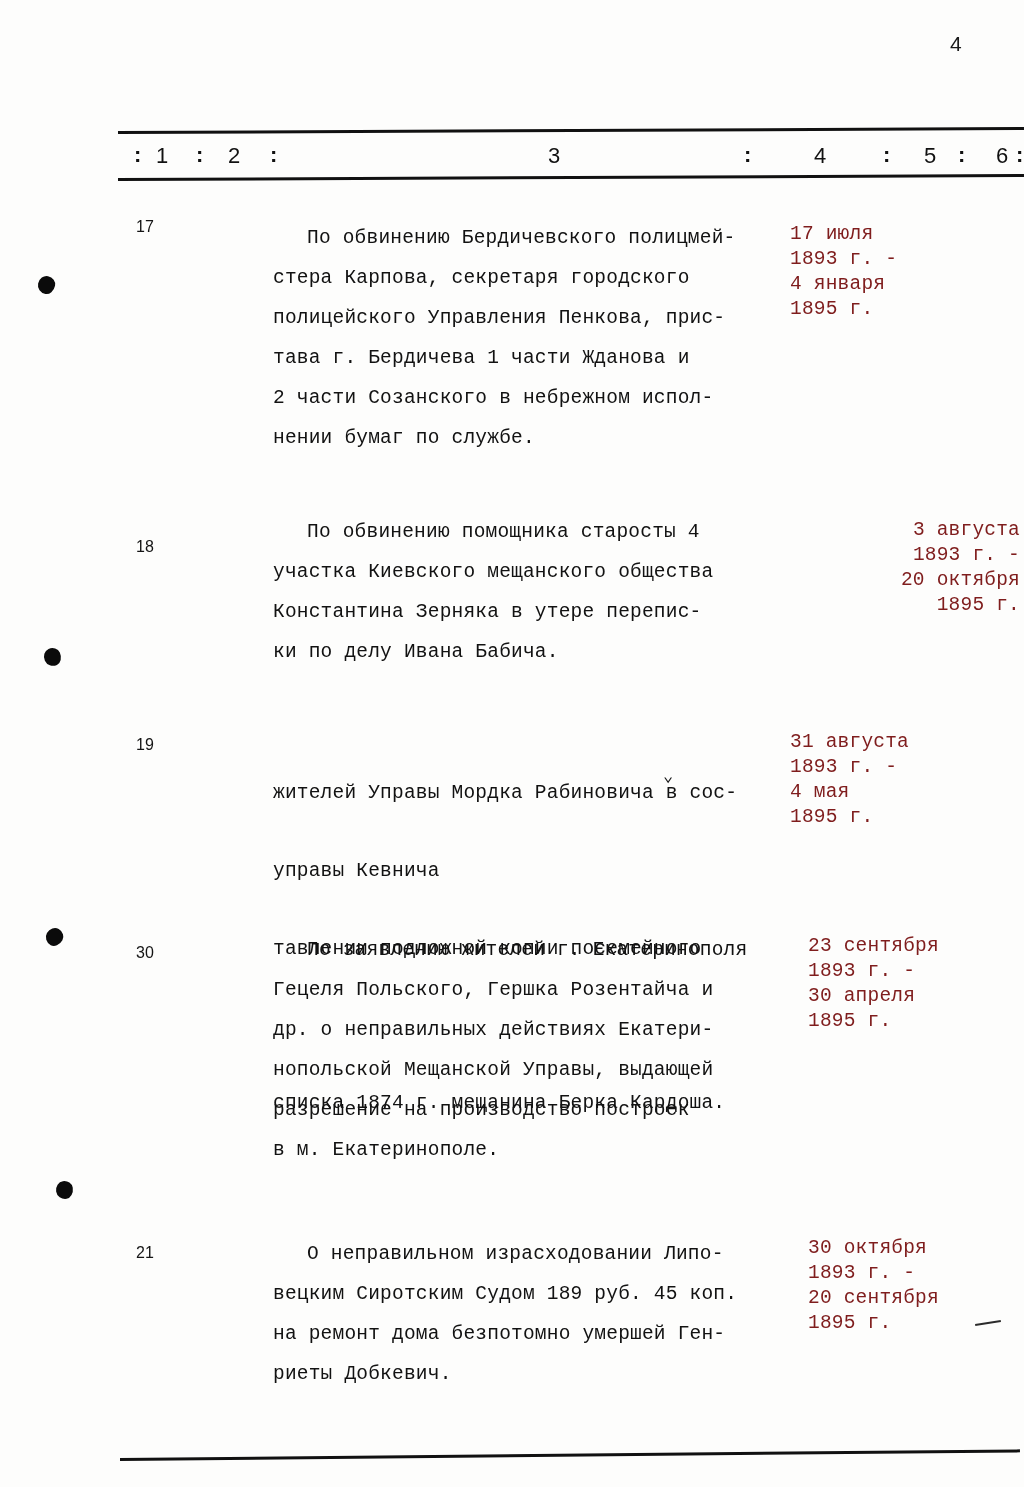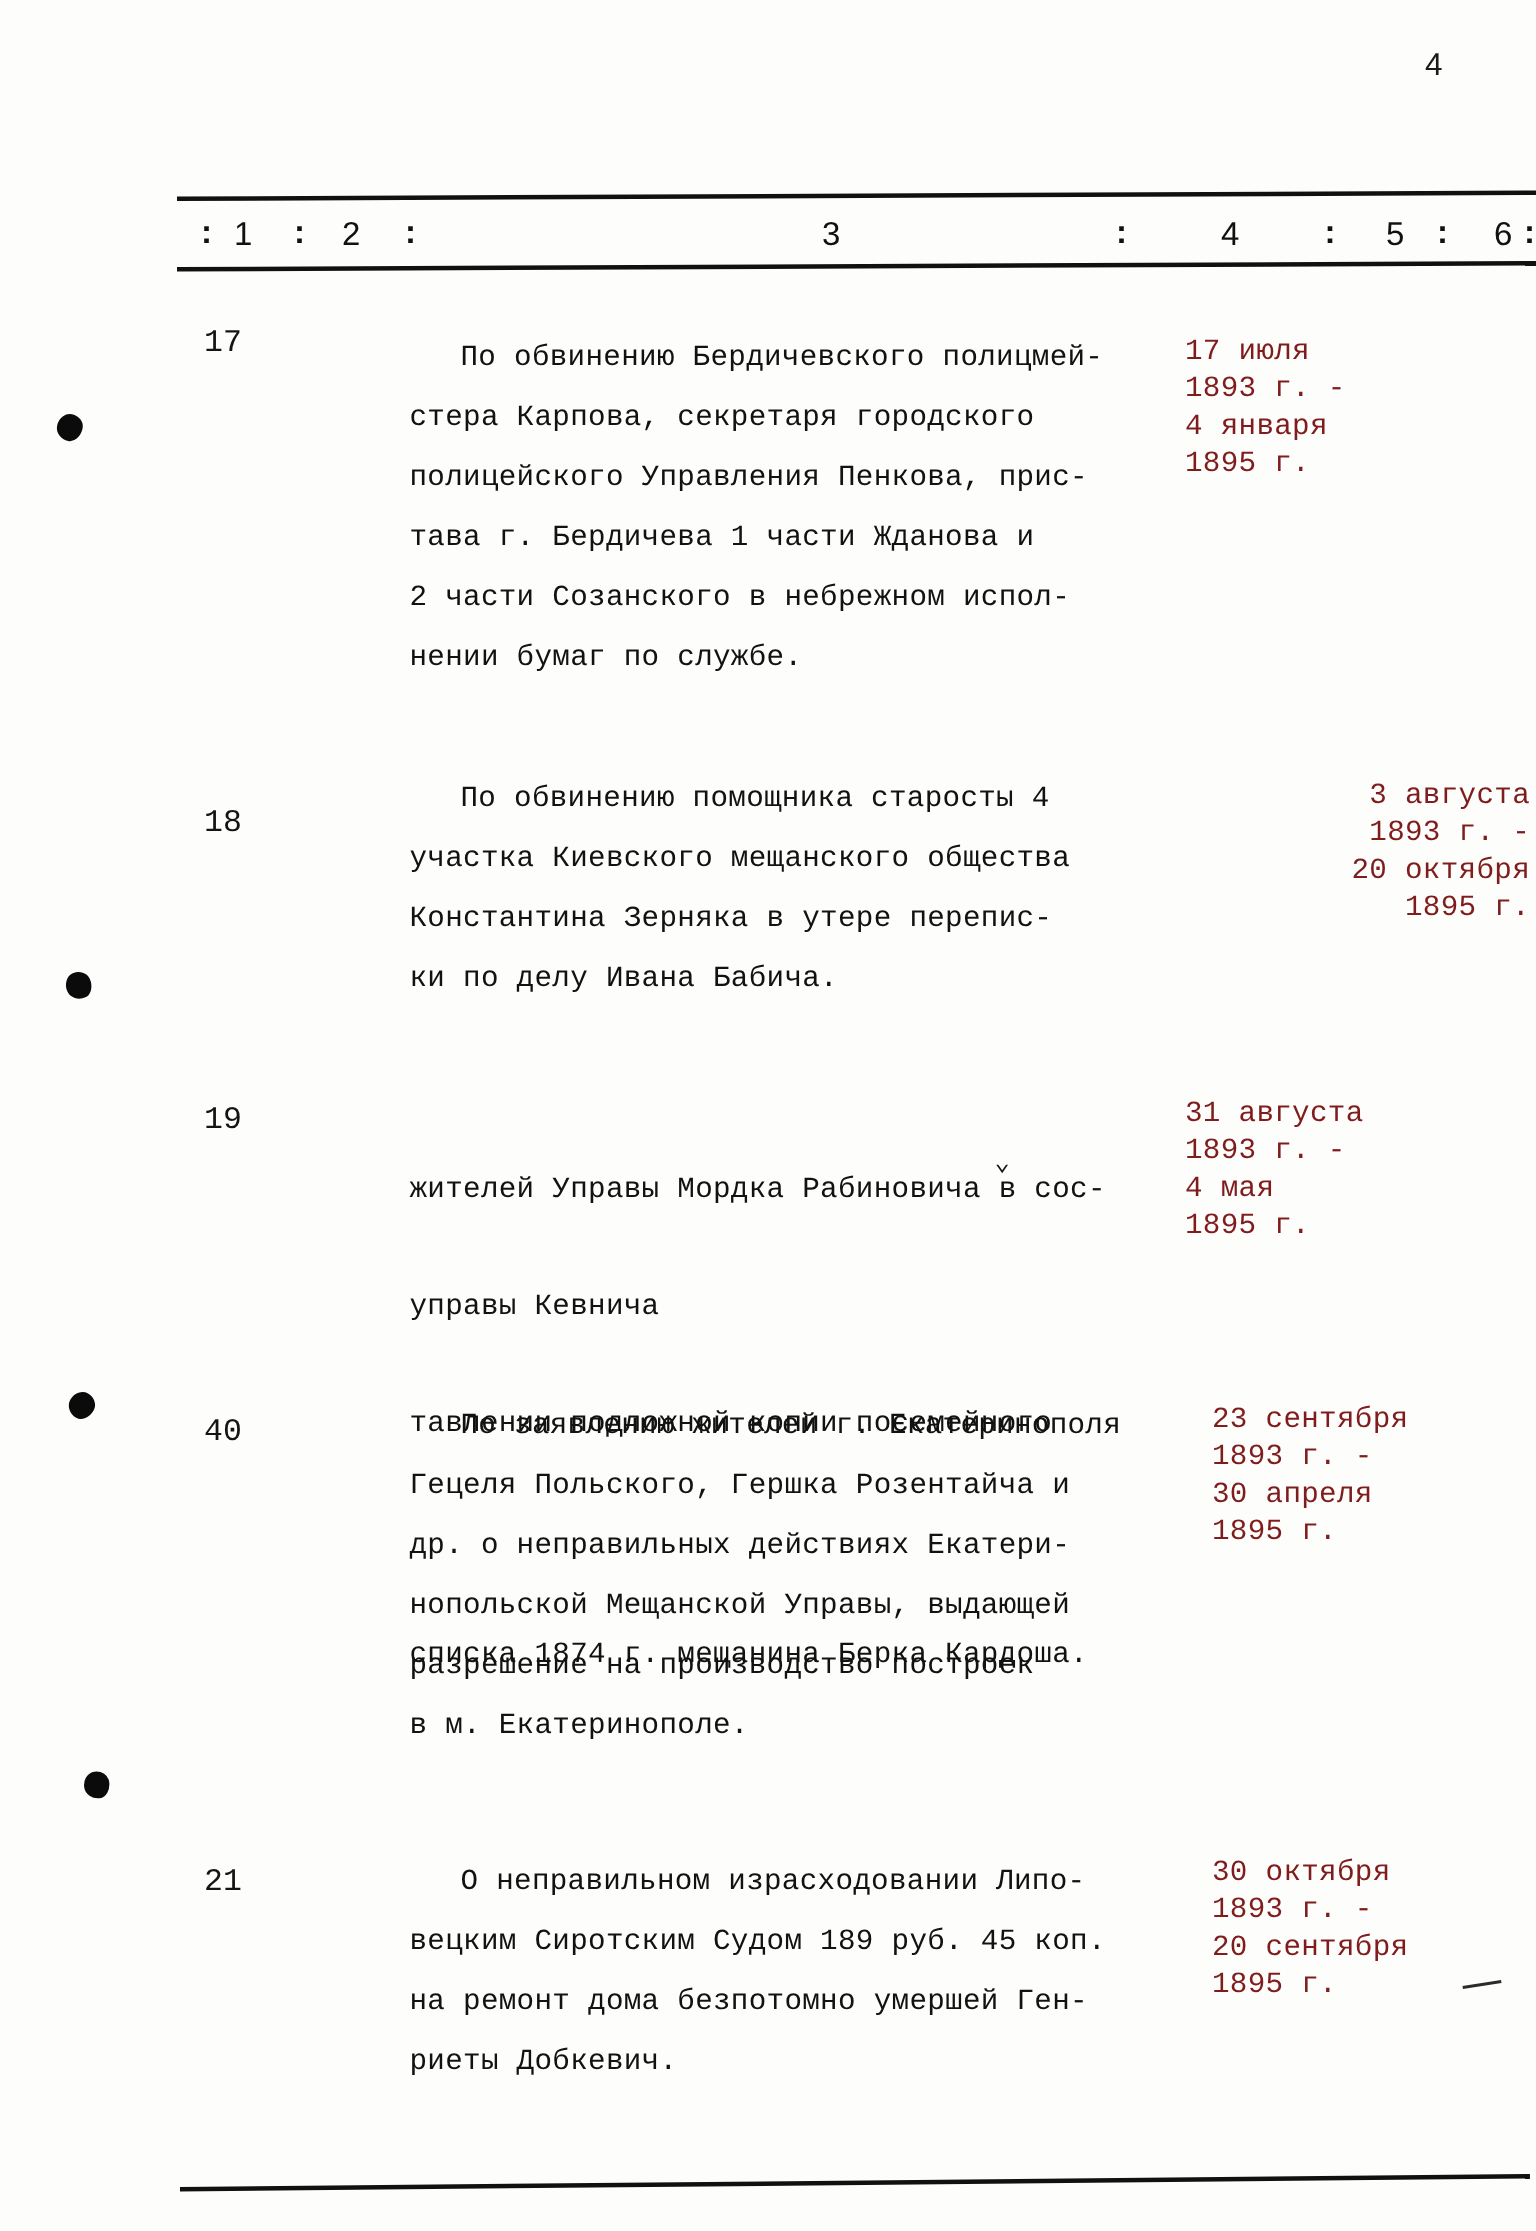--- a/index.html
+++ b/index.html
@@ -78,22 +78,22 @@
 
   
   .record {
     position: absolute;
     left: 118px;
     width: 906px;
   }
   .rec-num {
     position: absolute;
     left: 18px;
-    font-family: Liberation Mono, monospace;
-    font-size: 21px;
+    font-family: Liberation Sans, sans-serif;
+    font-size: 16px;
     color: #141414;
   }
   .rec-body {
     position: absolute;
     left: 155px;
     width: 520px;
     font-size: 19.5px;
     line-height: 40px;
     letter-spacing: 0.2px;
     color: #121212;
@@ -217,21 +217,21 @@
       <span class="ins">списка 1874 г. мещанина Берка Кардоша.</span>
       <span class="caret" style="left:390px; top:40px;">⌄</span>
     </div>
     <div class="rec-date" style="top:2px;">31 августа
 1893 г. -
 4 мая
 1895 г.</div>
   </div>
 
   <div class="record" style="top:930px;">
-    <div class="rec-num" style="top:14px;">40</div>
+    <div class="rec-num" style="top:14px;">30</div>
     <div class="rec-body" style="width:545px;"><span class="indent">По заявлению жителей г. Екатеринополя
 Гецеля Польского, Гершка Розентайча и
 др. о неправильных действиях Екатери-
 нопольской Мещанской Управы, выдающей
 разрешение на производство построек
 в м. Екатеринополе.</span></div>
     <div class="rec-date" style="left:690px; top:4px;">23 сентября
 1893 г. -
 30 апреля
 1895 г.</div>

